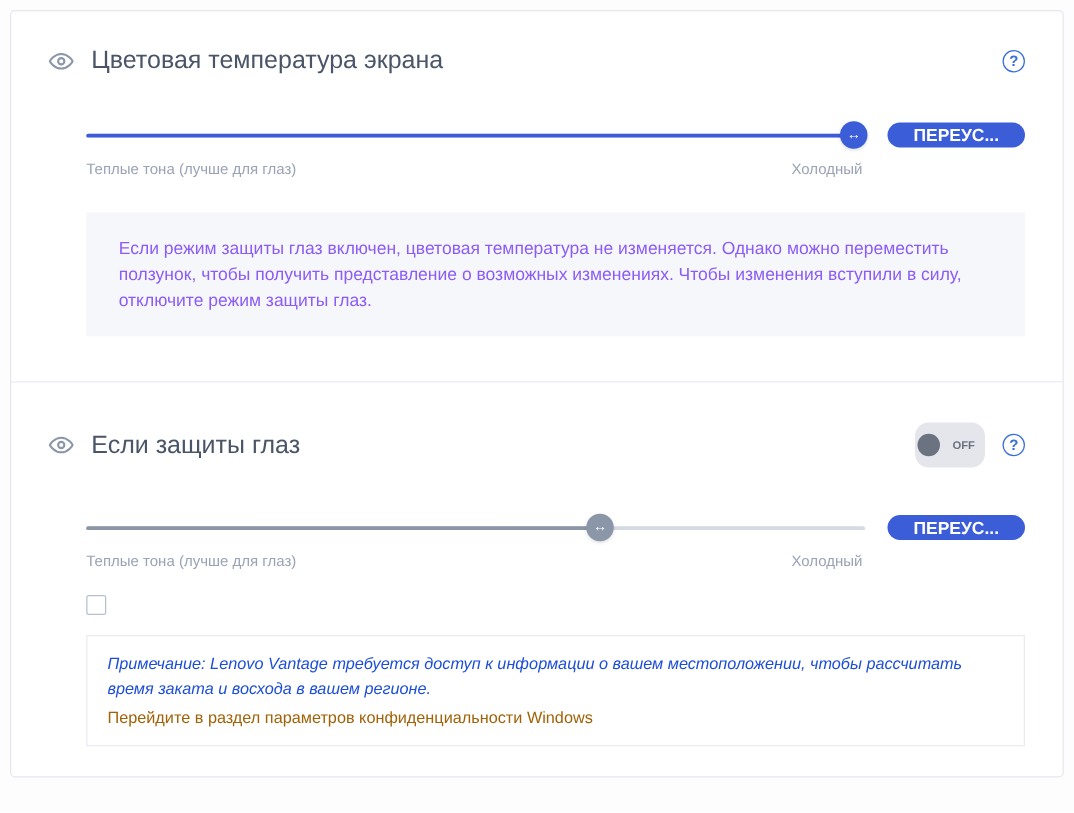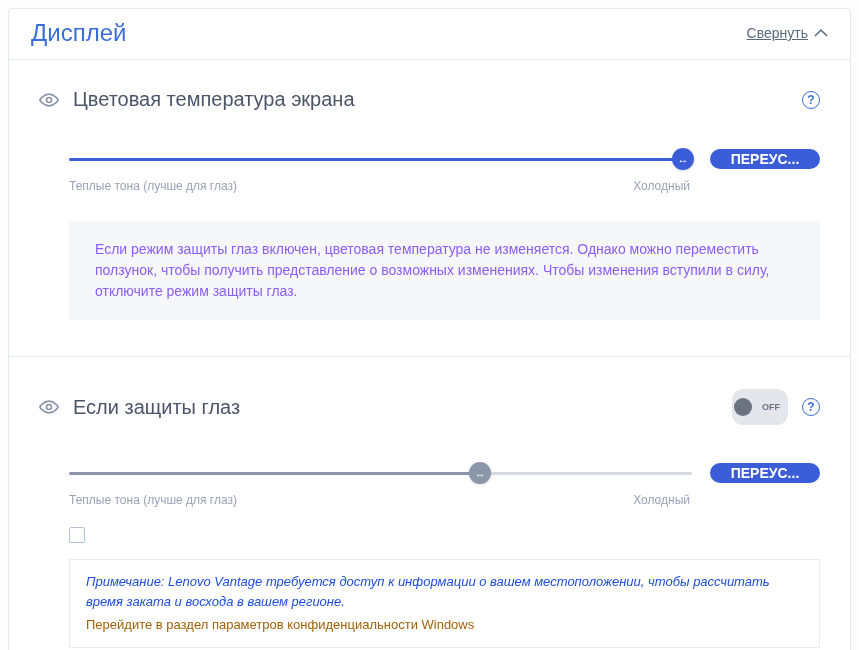--- a/index.html
+++ b/index.html
@@ -209,29 +209,20 @@
       font-size: 13px;
       line-height: 1.5;
     }
     .note-text { color: #1d4ed8; margin-bottom: 4px; font-style: italic; }
     .note-link { color: #a16207; cursor: pointer; }
   </style>
 </head>
 <body>
 
 <div class="panel">
-  <div class="panel-header">
-    <div class="panel-title">Дисплей</div>
-    <div class="collapse-link">
-      <span>Свернуть</span>
-      <svg width="14" height="10" viewBox="0 0 14 10">
-          <path d="M1 8 L7 2 L13 8" stroke="#5a6a7a" stroke-width="1.5" fill="none"></path>
-        </svg>
-    </div>
-  </div>
 
   <div class="panel-body">
 
     <div class="section">
       <div class="section-header">
         <div class="section-title-wrap">
           <svg class="eye-icon" viewBox="0 0 24 24" fill="none" stroke="currentColor" stroke-width="2">
               <path d="M1 12s4-7 11-7 11 7 11 7-4 7-11 7S1 12 1 12z"></path>
               <circle cx="12" cy="12" r="3"></circle>
             </svg>

